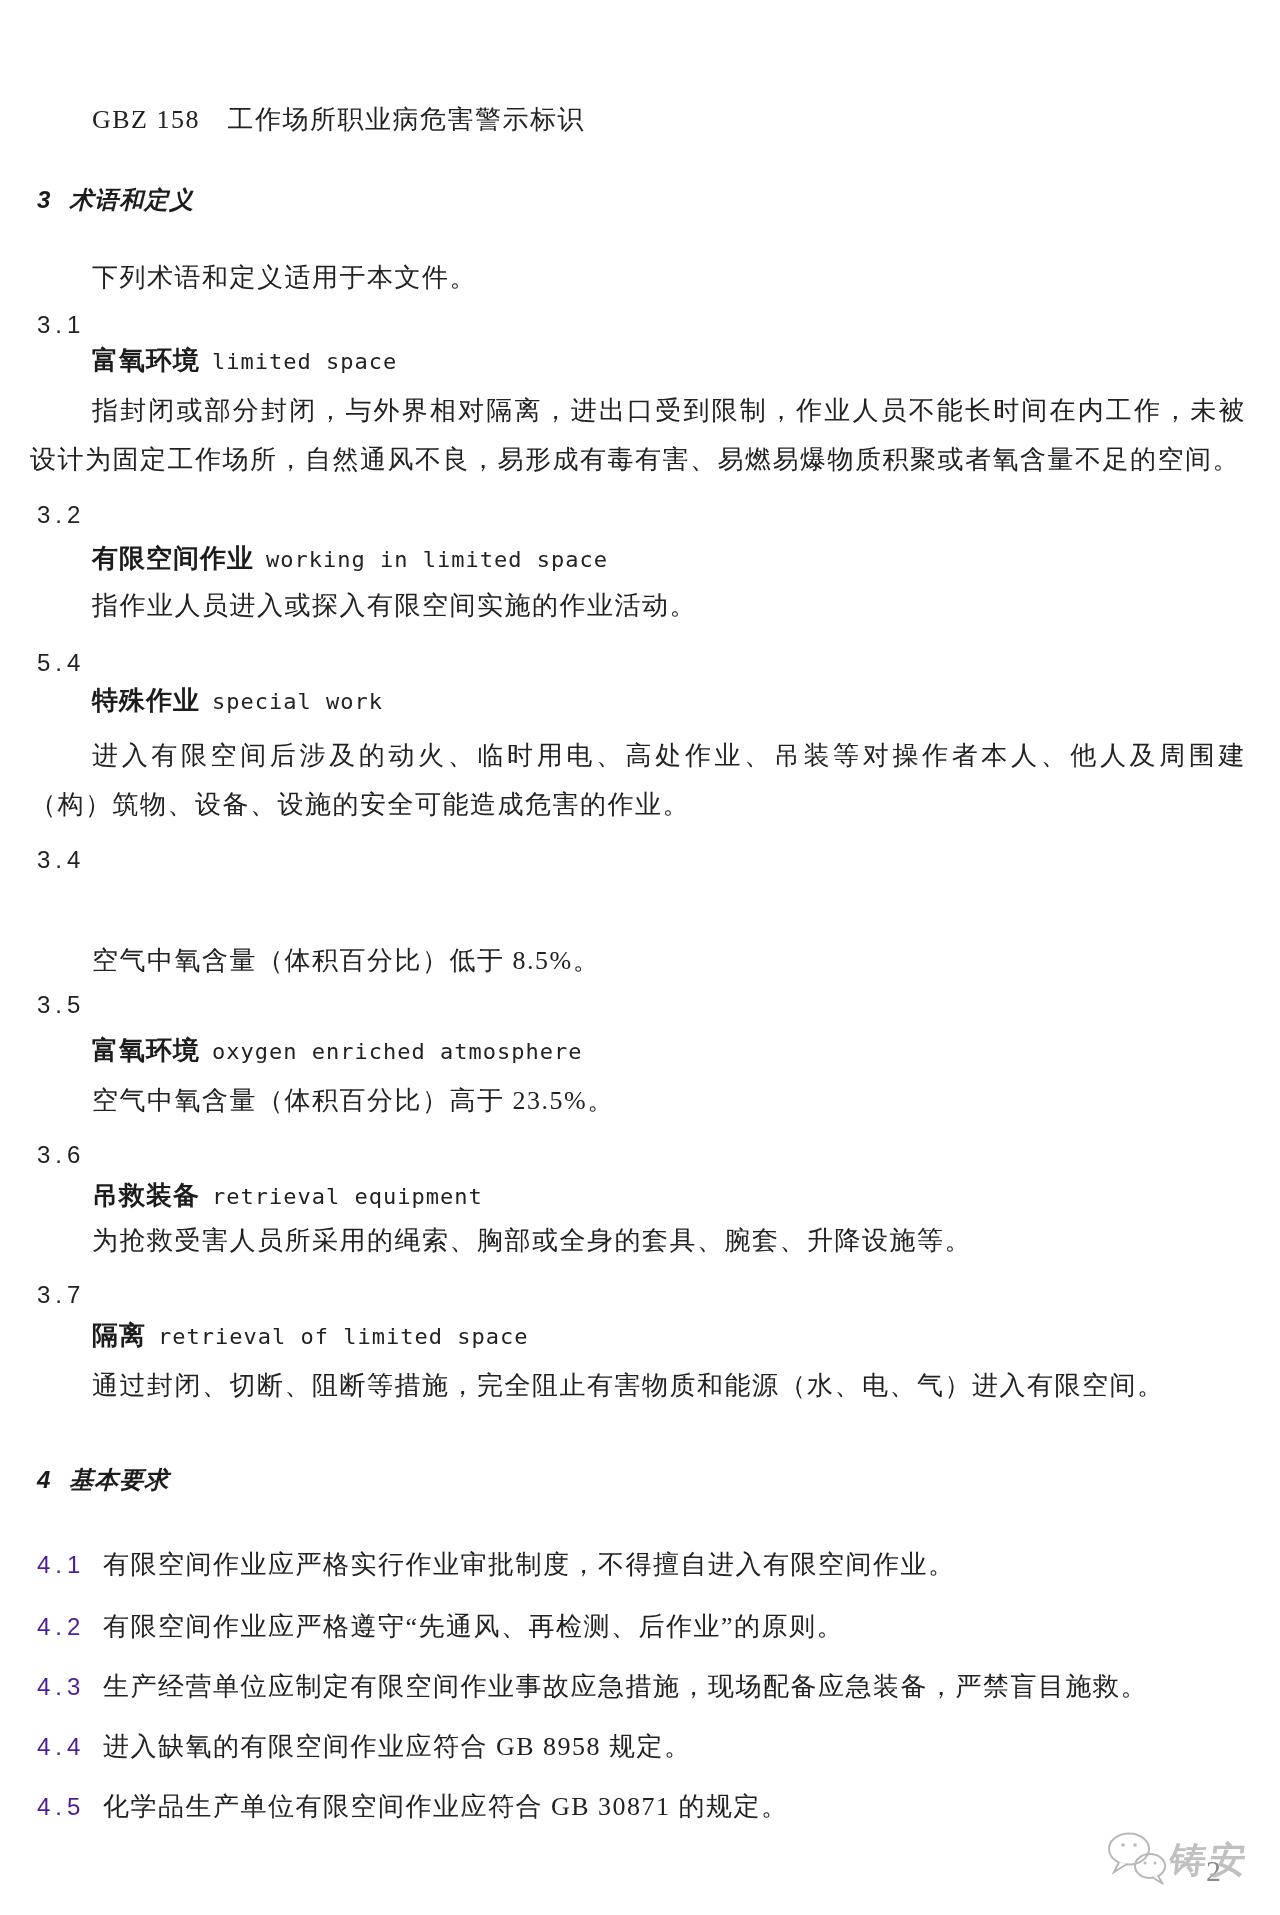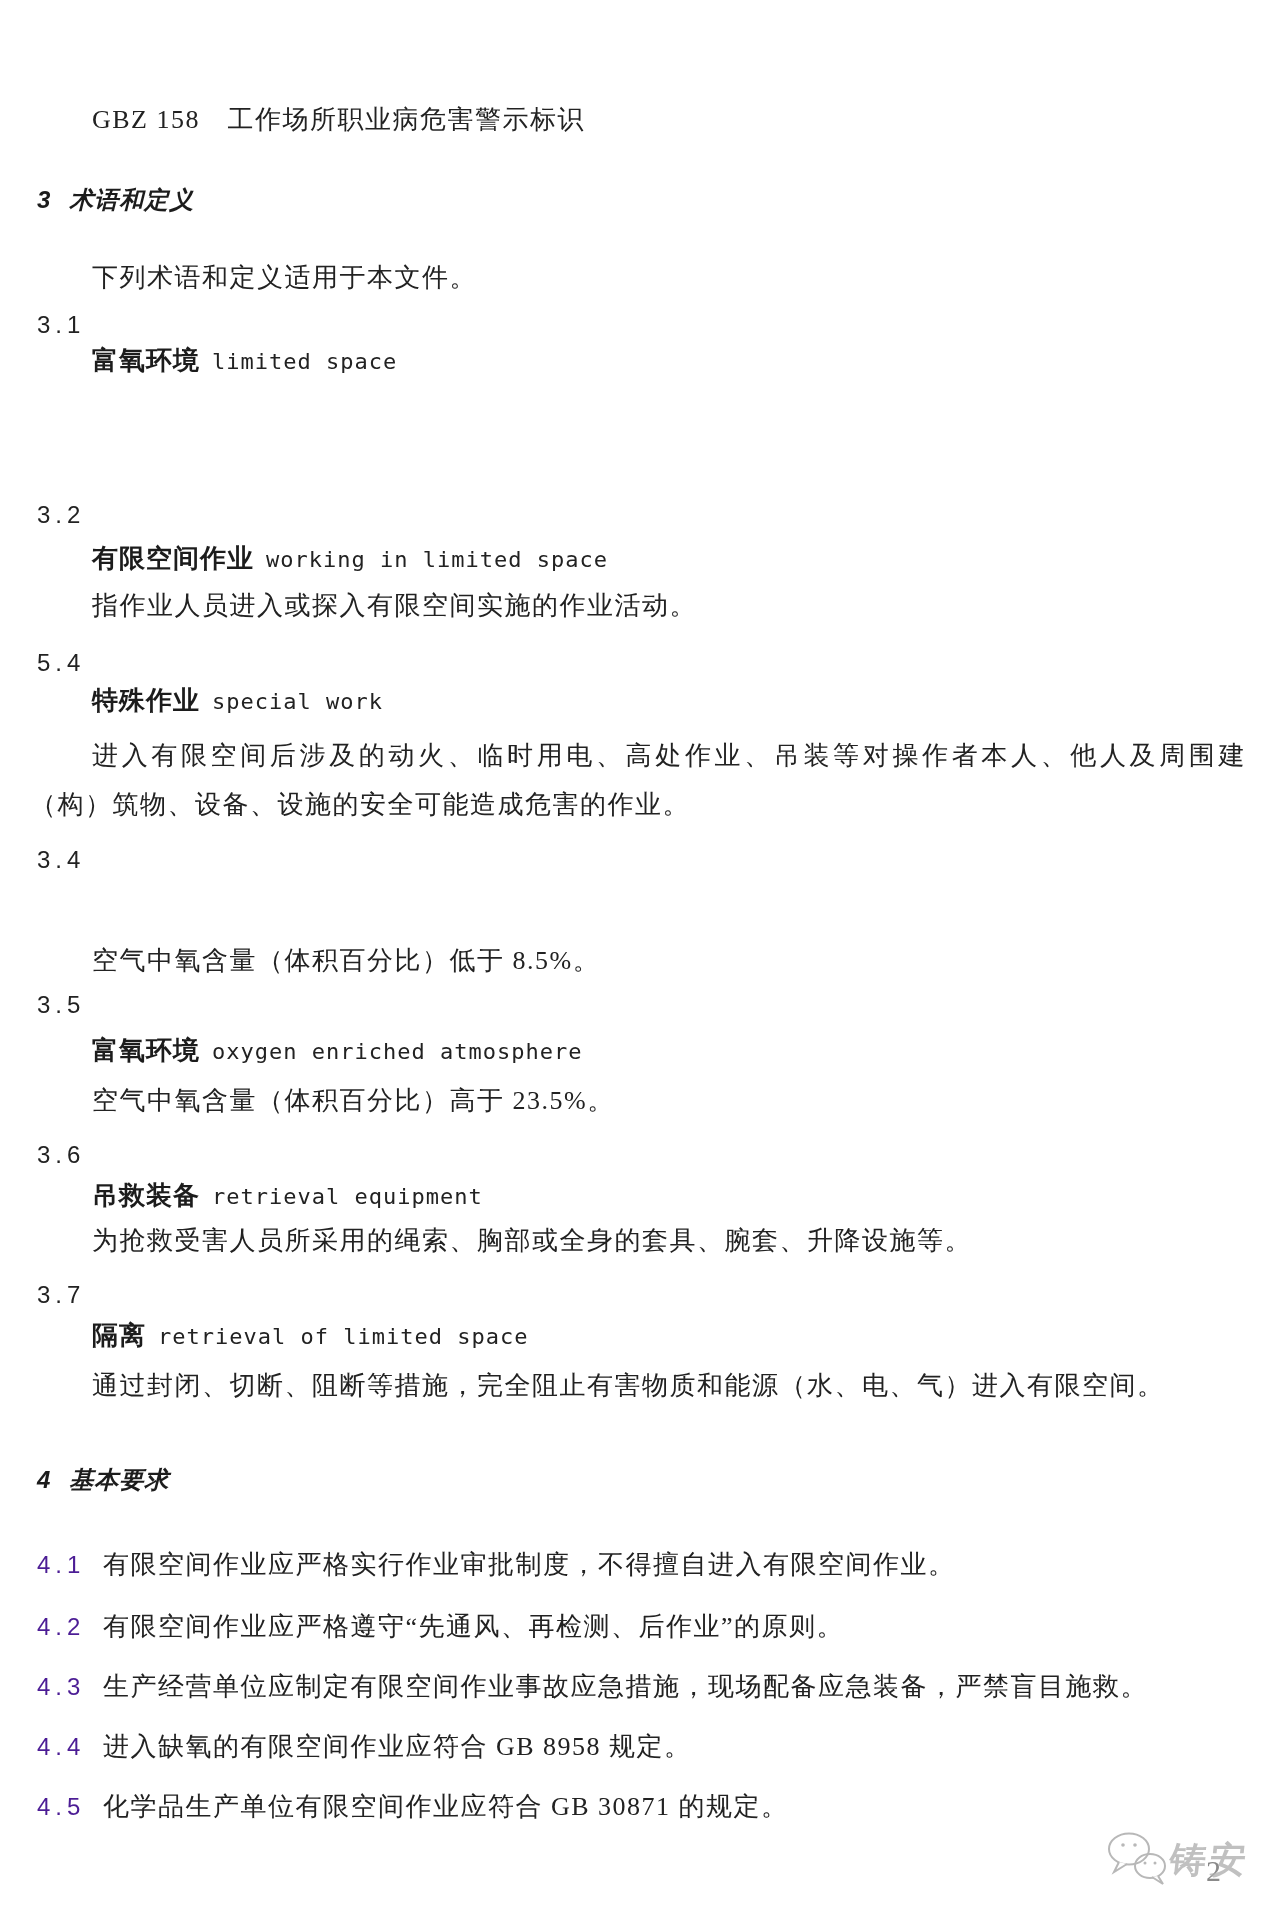--- a/index.html
+++ b/index.html
@@ -87,20 +87,21 @@
   <div class="heading" style="top:183px">
     <span class="h-num">3</span><span>术语和定义</span>
   </div>
 
   <div class="bodyline" style="top:261px">下列术语和定义适用于本文件。</div>
 
   <div class="tnum" style="top:310px">3.1</div>
   <div class="termline" style="top:343px">
     <span class="zh">富氧环境</span><span class="en">limited space</span>
   </div>
+  <div class="def" style="top:386px">指封闭或部分封闭，与外界相对隔离，进出口受到限制，作业人员不能长时间在内工作，未被设计为固定工作场所，自然通风不良，易形成有毒有害、易燃易爆物质积聚或者氧含量不足的空间。</div>
 
   <div class="tnum" style="top:500px">3.2</div>
   <div class="termline" style="top:541px">
     <span class="zh">有限空间作业</span><span class="en">working in limited space</span>
   </div>
   <div class="def" style="top:581px">指作业人员进入或探入有限空间实施的作业活动。</div>
 
   <div class="tnum" style="top:648px">5.4</div>
   <div class="termline" style="top:683px">
     <span class="zh">特殊作业</span><span class="en">special work</span>

